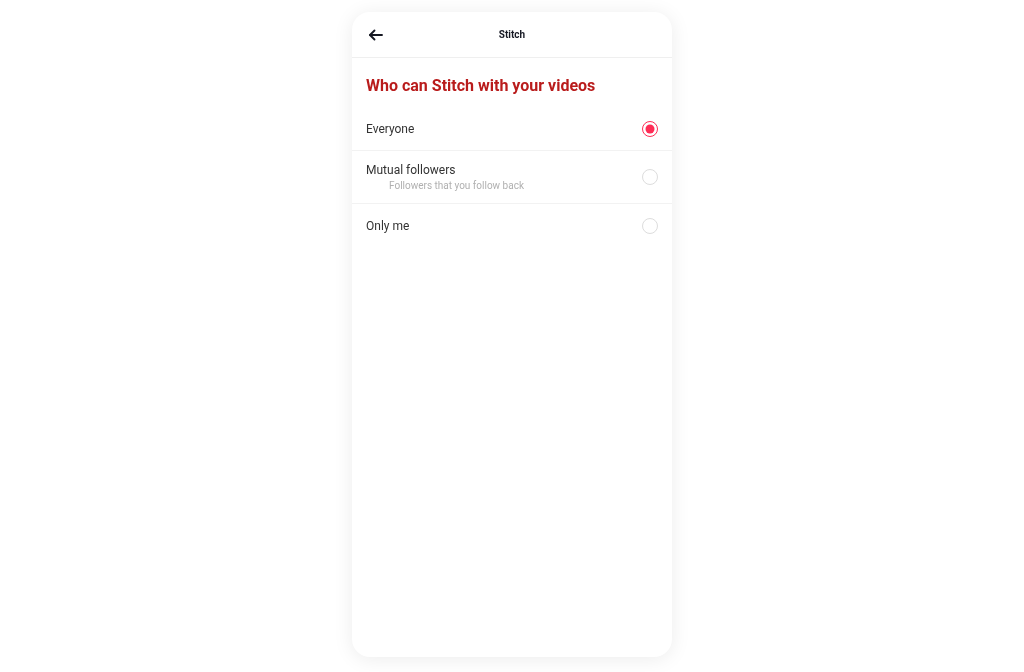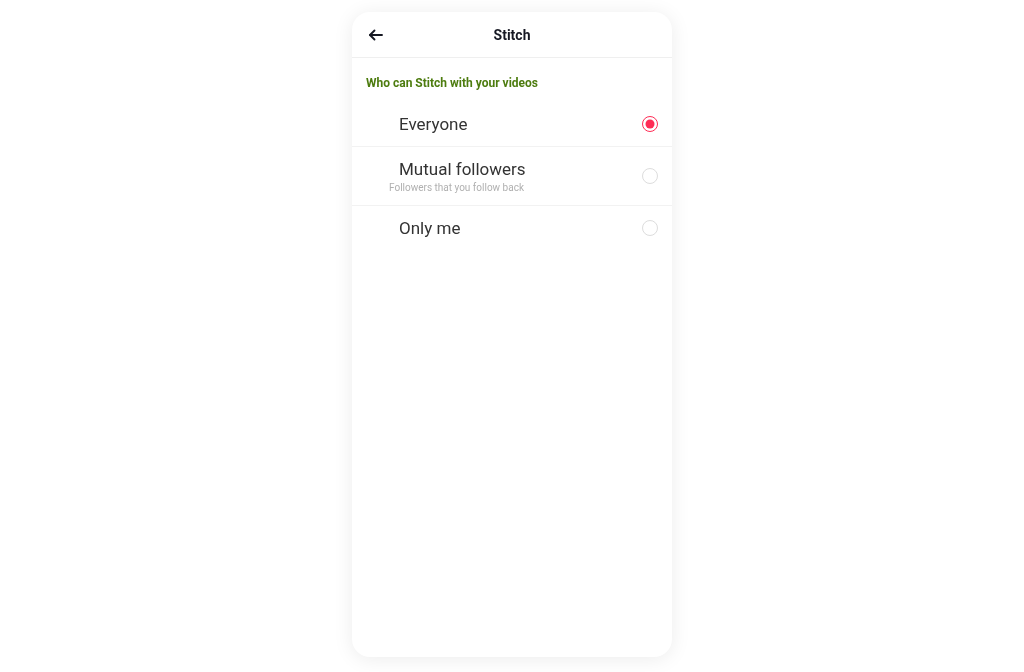--- a/index.html
+++ b/index.html
@@ -45,52 +45,51 @@
       display: flex;
       align-items: center;
       justify-content: center;
       cursor: pointer;
     }
     .back-button svg {
       width: 18px;
       height: 18px;
     }
     .header-title {
-      font-size: 14px;
+      font-size: 10px;
       font-weight: 700;
       color: #161823;
     }
     .section-title {
-      font-size: 12px;
+      font-size: 16px;
       font-weight: 700;
-      color: #4d7c0f;
+      color: #b91c1c;
       padding: 18px 14px 12px 14px;
     }
     .option-row {
       display: flex;
       align-items: center;
       justify-content: space-between;
       padding: 12px 14px;
       border-bottom: 1px solid #f2f2f2;
       cursor: pointer;
       min-height: 44px;
     }
     .option-row:last-child {
       border-bottom: none;
       text-align: center;
     }
     .option-text {
       display: flex;
       flex-direction: column;
     }
     .option-label {
-      font-size: 17px;
+      font-size: 12px;
       color: #333;
       font-weight: 400;
-      margin-left: 33px;
     }
     .option-sublabel {
       font-size: 10px;
       color: #b0b0b0;
       margin-top: 3px;
       font-weight: 400;
       margin-left: 23px;
     }
     .radio {
       width: 16px;

